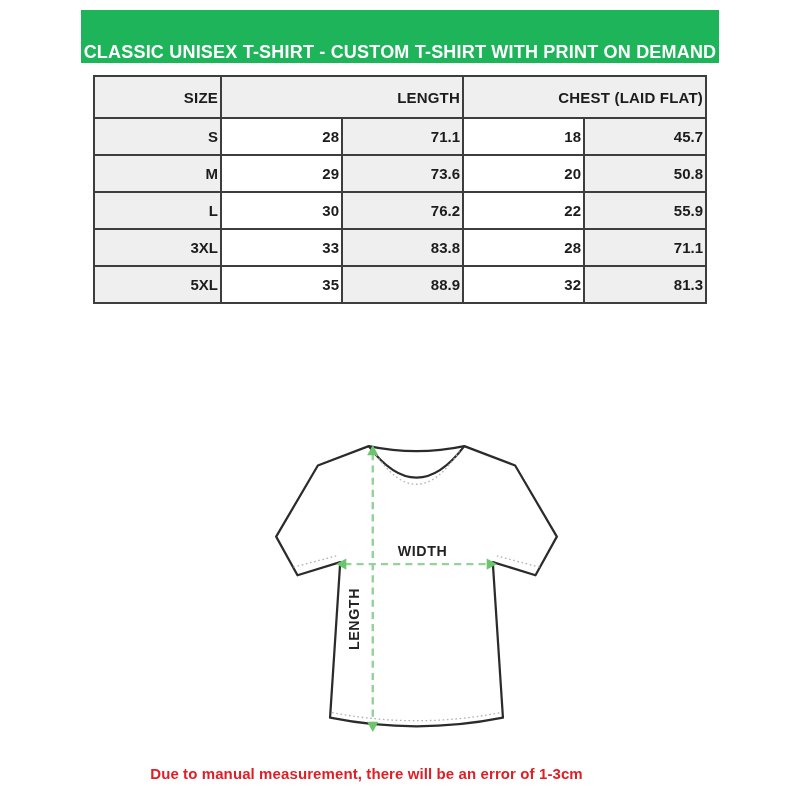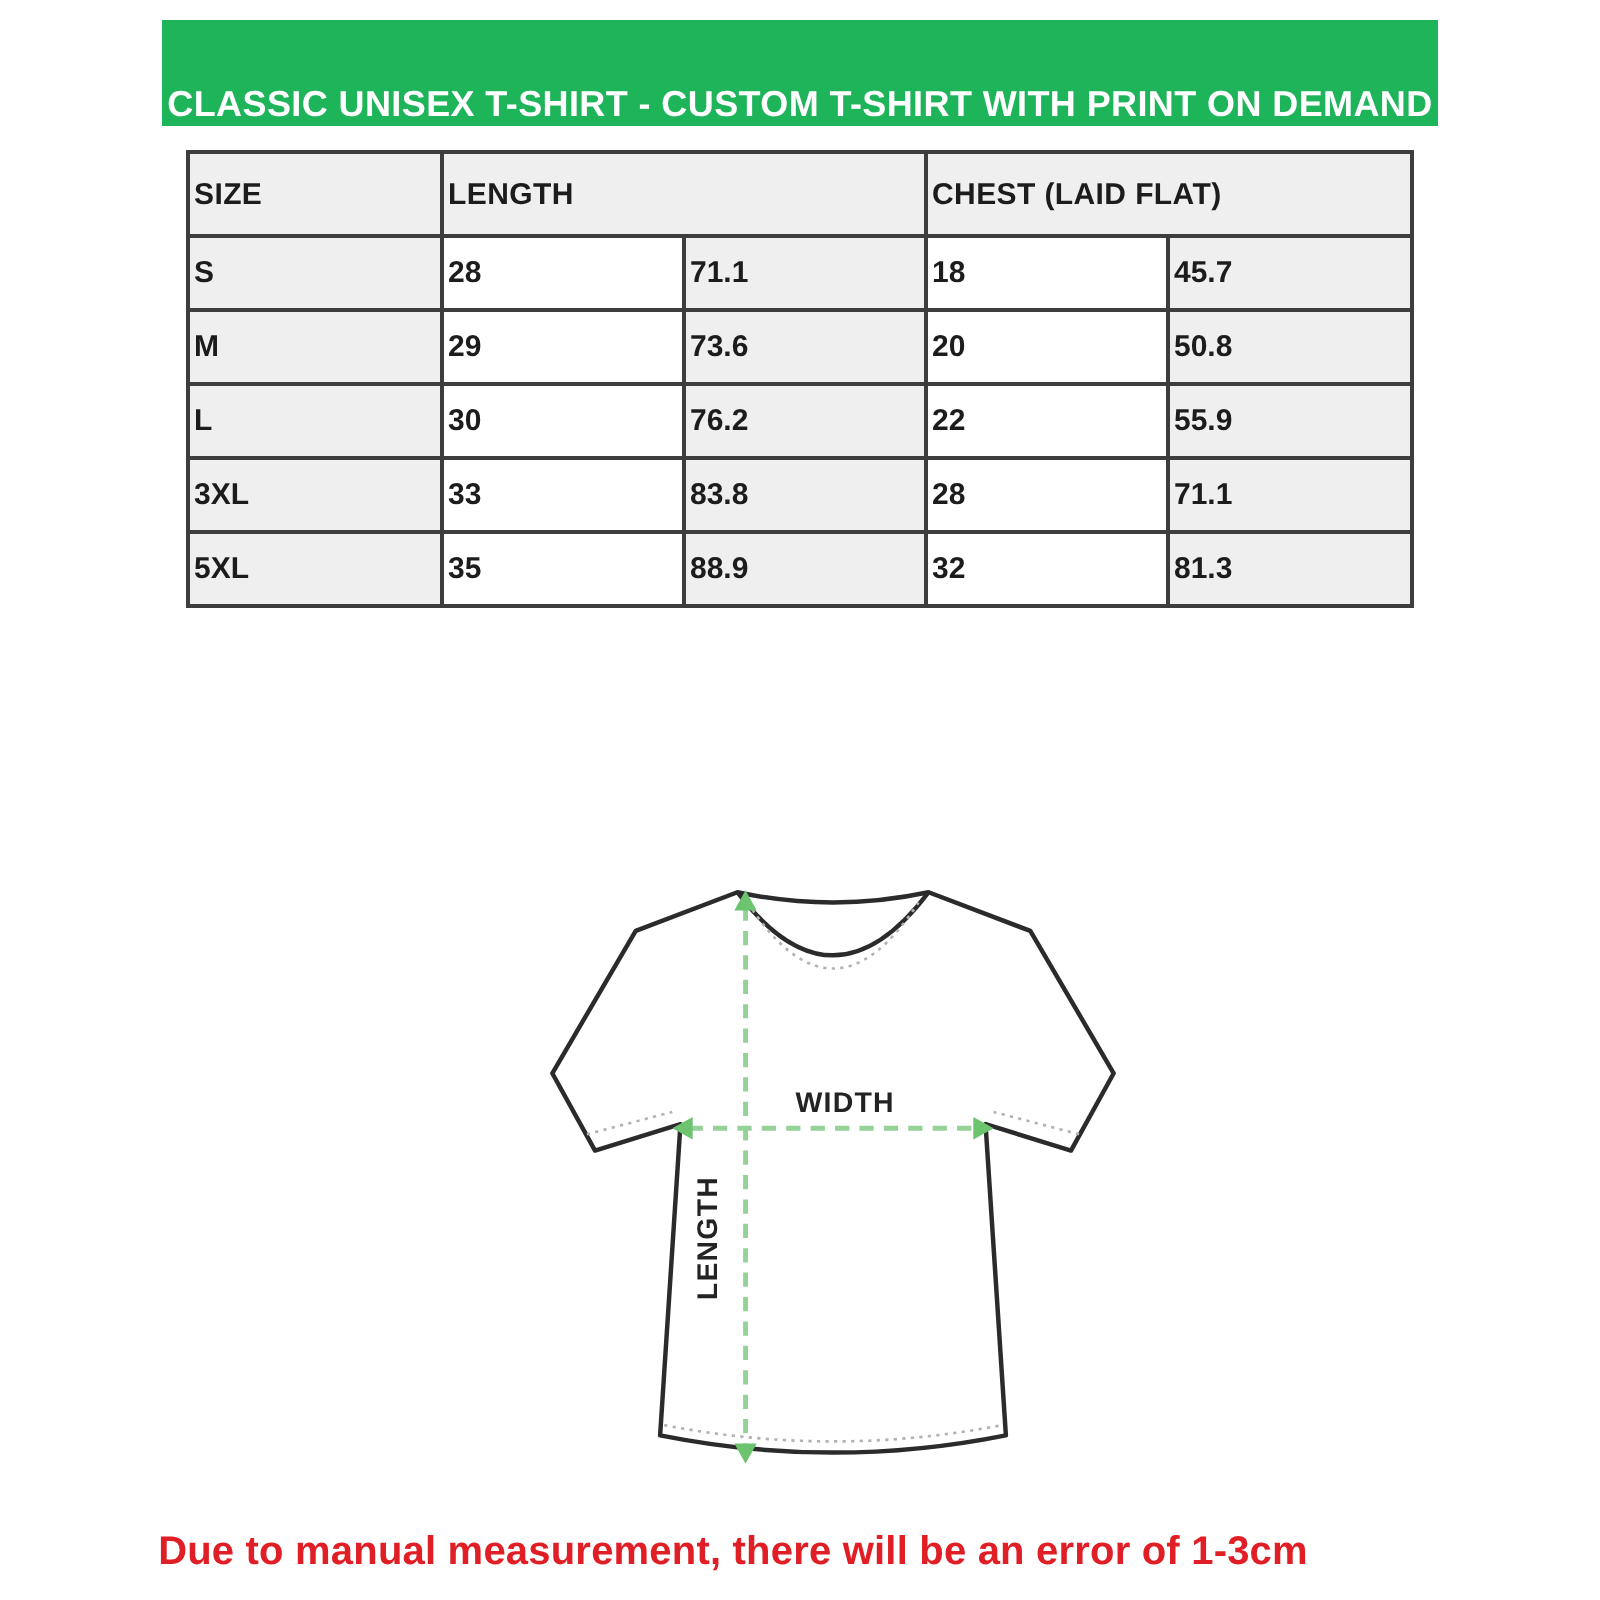--- a/index.html
+++ b/index.html
@@ -21,41 +21,41 @@
     background:var(--banner-green);color:#ffffff;
     display:flex;align-items:flex-end;justify-content:center;
     font-weight:bold;font-size:18px;letter-spacing:.2px;white-space:nowrap;
   }
   table.size-table{
     position:absolute;left:93px;top:75px;width:612px;
     border-collapse:collapse;table-layout:fixed;
   }
   .size-table th,.size-table td{
     border:2px solid var(--border-dark);
-    text-align:left;vertical-align:middle;color:#1c1c1c;padding:2px;
+    text-align:right;vertical-align:middle;color:#1c1c1c;padding:2px;
     overflow:hidden;white-space:nowrap;
   }
   .size-table thead th{
     height:36px;background:var(--cell-gray);
     font-size:15px;font-weight:bold;letter-spacing:.2px;
   }
   .size-table tbody td{height:31px;font-size:15px;font-weight:600;}
   .size-table td.shade{background:var(--cell-gray);margin-top:36px;}
   .size-table td.size-cell{background:var(--cell-gray);font-weight:bold;}
   .diagram{position:absolute;left:269px;top:438px;width:295px;height:300px;}
   .diagram svg{display:block;width:100%;height:100%;}
   .shirt-line{fill:#ffffff;stroke:var(--outline-dark);stroke-width:2.2;stroke-linejoin:round;}
   .shirt-stroke{fill:none;stroke:var(--outline-dark);stroke-width:2.2;}
   .stitch{fill:none;stroke:#b3b3b3;stroke-width:1.3;stroke-dasharray:1.6 2.6;}
   .dash{stroke:var(--arrow-dash-green);stroke-width:2.4;stroke-dasharray:7 5;fill:none;}
   .head{fill:var(--arrow-green);stroke:none;}
   .dim-label{font-family:"Liberation Sans",sans-serif;font-size:14px;font-weight:bold;fill:#232323;letter-spacing:.6px;}
   .footnote{
     position:absolute;left:0;top:765px;width:733px;text-align:center;
-    color:var(--note-red);font-weight:bold;font-size:20px;letter-spacing:.1px;
+    color:var(--note-red);font-weight:bold;font-size:15px;letter-spacing:.1px;
   }
 </style>
 </head>
 <body>
 
 <div class="page">
 
   <div class="banner">
     <span>CLASSIC UNISEX T-SHIRT - CUSTOM T-SHIRT WITH PRINT ON DEMAND</span>
   </div>

